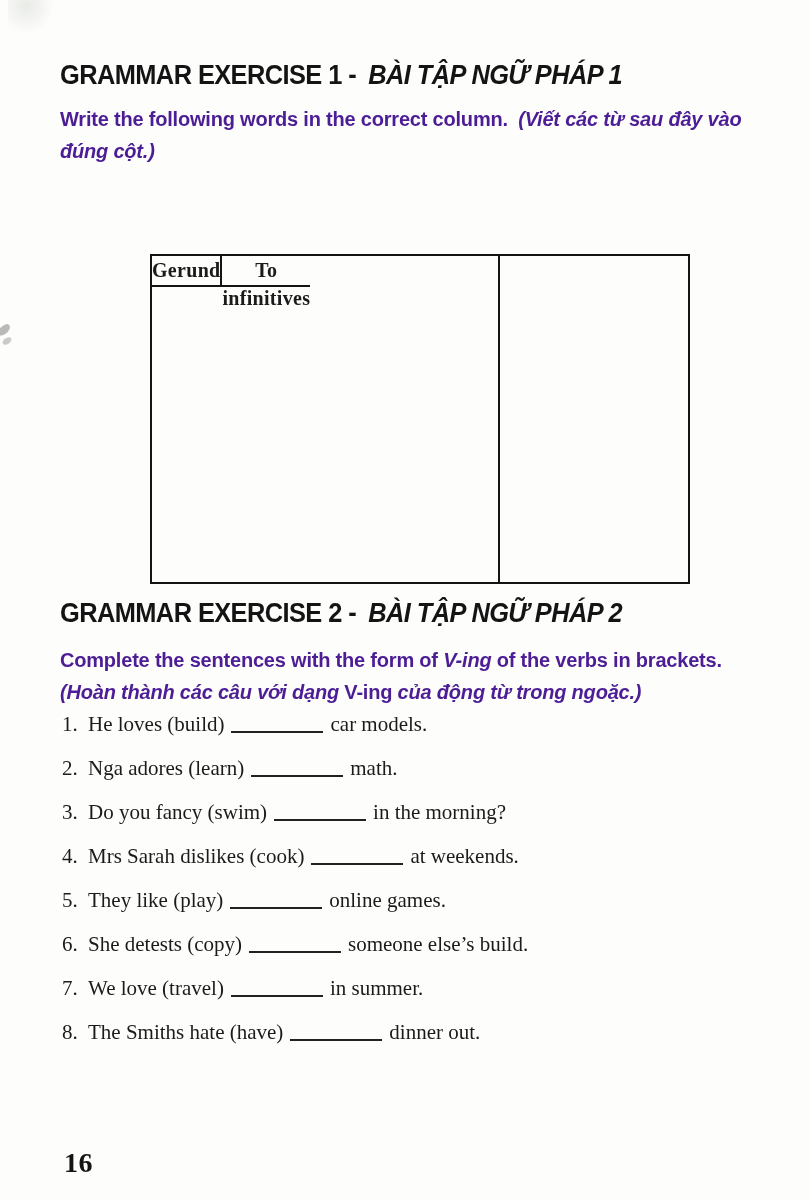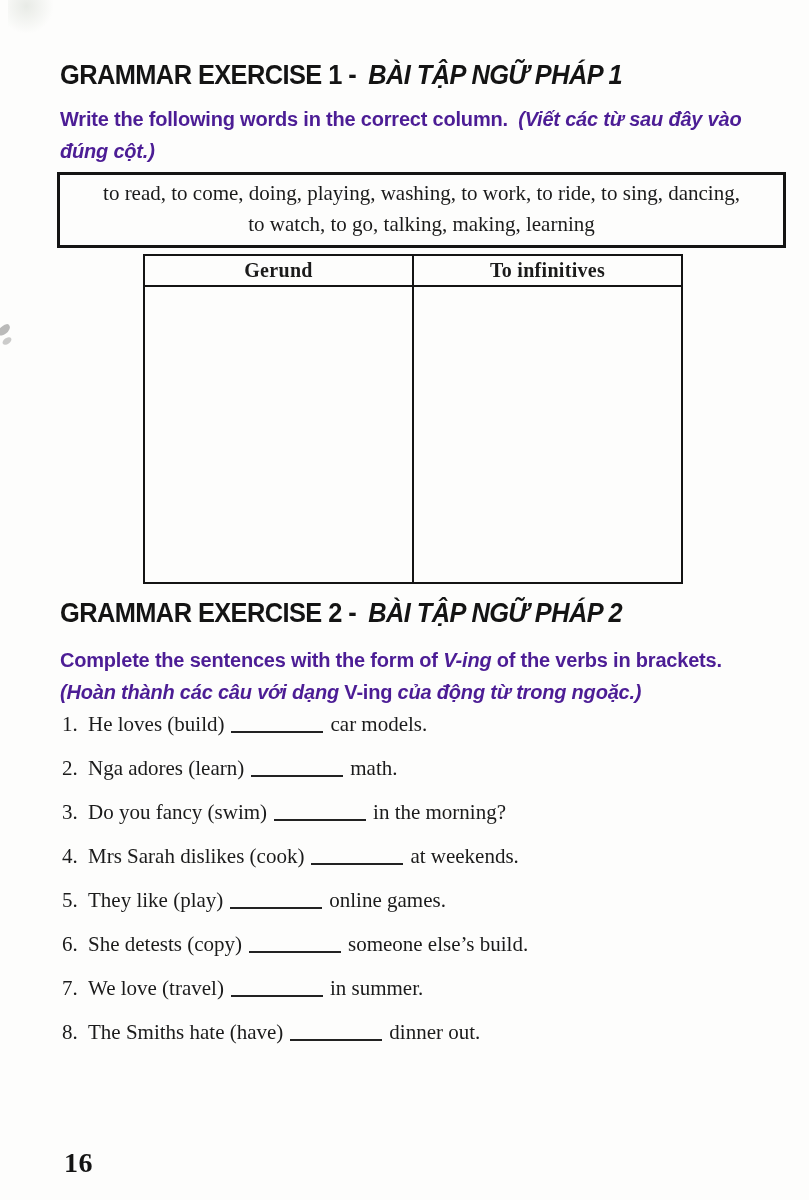--- a/index.html
+++ b/index.html
@@ -53,23 +53,23 @@
   
   .word-box{
     position:absolute;left:57px;top:172px;width:729px;
     border:3px solid #141414;box-sizing:border-box;
     text-align:center;font-size:21px;line-height:31px;
     padding:3px 8px 5px;background:#fdfdfc;
   }
 
   
   .g-table{
-    position:absolute;left:143px;top:254px;width:540px;height:330px;
+    position:absolute;left:150px;top:254px;width:540px;height:330px;
     border:2px solid #141414;box-sizing:border-box;
-    display:flex;flex-direction:column;background:transparent;
+    display:flex;flex-direction:row;background:transparent;
   }
   .g-head{display:flex;border-bottom:2px solid #141414;height:29px;flex:0 0 29px;}
   .g-hcell{
     flex:1;text-align:center;font-weight:bold;font-size:20px;line-height:28px;
     letter-spacing:.3px;
   }
   .g-hcell.first{border-right:2px solid #141414;}
   .g-body{display:flex;flex:1;}
   .g-bcell{flex:1;}
   .g-bcell.first{border-right:2px solid #141414;}
@@ -102,24 +102,20 @@
     <span class="h-vi">BÀI TẬP NGỮ PHÁP 1</span>
   </div>
 
   <div class="instr" style="top:103px;">
     <span class="en">Write the following words in the correct column.</span>
     <span class="it">(Viết các từ sau đây vào</span>
     <br>
     <span class="it">đúng cột.)</span>
   </div>
 
-  <div class="word-box">
-    <div>to read, to come, doing, playing, washing, to work, to ride, to sing, dancing,</div>
-    <div>to watch, to go, talking, making, learning</div>
-  </div>
 
   <div class="g-table">
     <div class="g-head">
       <div class="g-hcell first">Gerund</div>
       <div class="g-hcell">To infinitives</div>
     </div>
     <div class="g-body">
       <div class="g-bcell first"></div>
       <div class="g-bcell"></div>
     </div>

